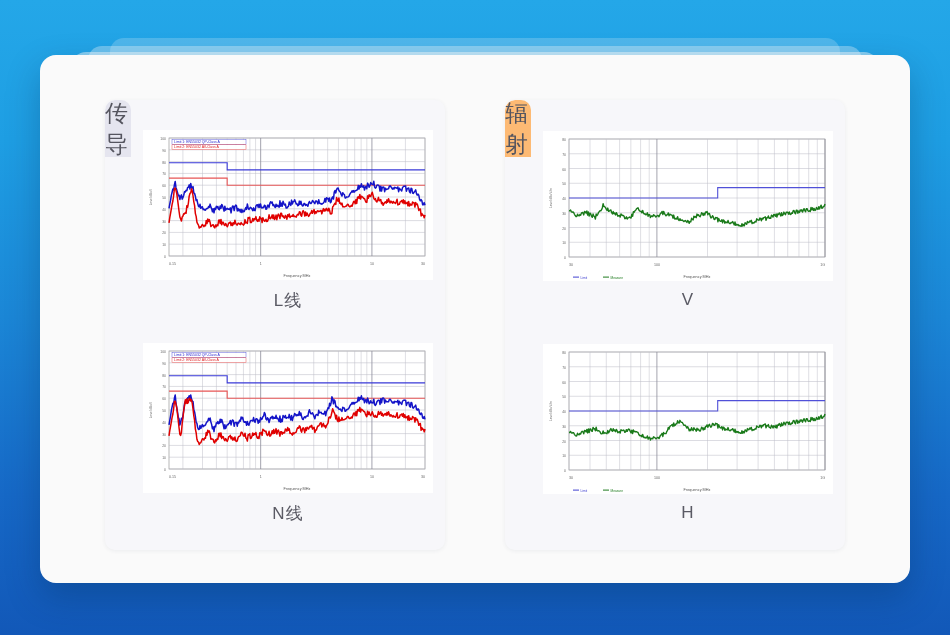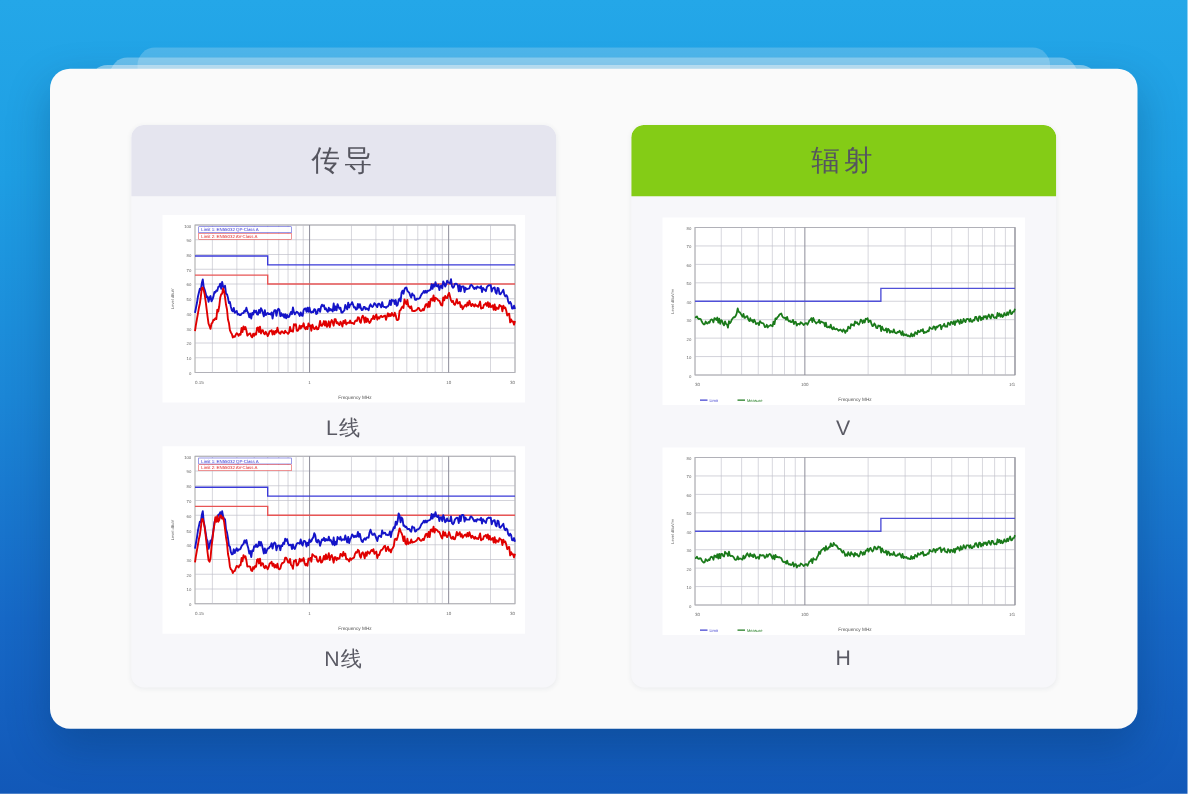--- a/index.html
+++ b/index.html
@@ -20,21 +20,21 @@
     background:#fafafa;border-radius:16px;
     box-shadow:0 14px 34px rgba(5,40,80,0.28);
   }
   .grid{
     position:absolute;left:65px;top:45px;width:740px;height:450px;
     display:flex;gap:60px;
   }
   .card{
     width:340px;background:#f7f7fa;border-radius:10px;
     box-shadow:0 1px 4px rgba(40,50,90,0.07);
-    display:flex;flex-direction:column;overflow:hidden;
+    display:flex;overflow:hidden;
   }
   .card-header{
     height:57px;background:#e5e5ef;border-radius:10px 10px 0 0;
     display:flex;align-items:center;justify-content:center;
   }
   .card-header span{font-size:23px;color:#55555f;letter-spacing:3px;}
   .card-body{flex:1;padding:14px 12px 10px;display:flex;flex-direction:column;justify-content:space-around;}
   .plot-block{display:flex;flex-direction:column;align-items:center;}
   .plot-caption{font-size:17px;color:#5a5a64;margin-top:9px;letter-spacing:1px;}
   svg{display:block;background:#fff;}
@@ -173,21 +173,21 @@
               <rect x="29" y="9.4" width="74" height="4.8" fill="#fff" stroke="#2b2bd0" stroke-width="0.4" opacity="0.95"></rect>
               <text x="31" y="13" font-size="3.5" fill="#2b2bd0">Limit 1: EN55032 QP-Class A</text>
               <rect x="29" y="14.799999999999999" width="74" height="4.8" fill="#fff" stroke="#e02020" stroke-width="0.4" opacity="0.95"></rect>
               <text x="31" y="18.4" font-size="3.5" fill="#e02020">Limit 2: EN55032 AV-Class A</text>
             </svg>
             <div class="plot-caption">N线</div>
           </div>
         </div>
       </div>
       <div class="card">
-        <div class="card-header" style="background: #84cc16;">
+        <div class="card-header" style="background: #fdba74;">
           <span>辐射</span>
         </div>
         <div class="card-body">
           <div class="plot-block">
             <svg width="290" height="150" viewBox="0 0 290 150">
               <rect x="26" y="8" width="256" height="118" fill="#fff" stroke="#999" stroke-width="0.7"></rect>
               <line x1="26" y1="126" x2="282" y2="126" stroke="#b9b9c4" stroke-width="0.5"></line>
               <line x1="26" y1="111.25" x2="282" y2="111.25" stroke="#b9b9c4" stroke-width="0.5"></line>
               <line x1="26" y1="96.5" x2="282" y2="96.5" stroke="#b9b9c4" stroke-width="0.5"></line>
               <line x1="26" y1="81.75" x2="282" y2="81.75" stroke="#b9b9c4" stroke-width="0.5"></line>

